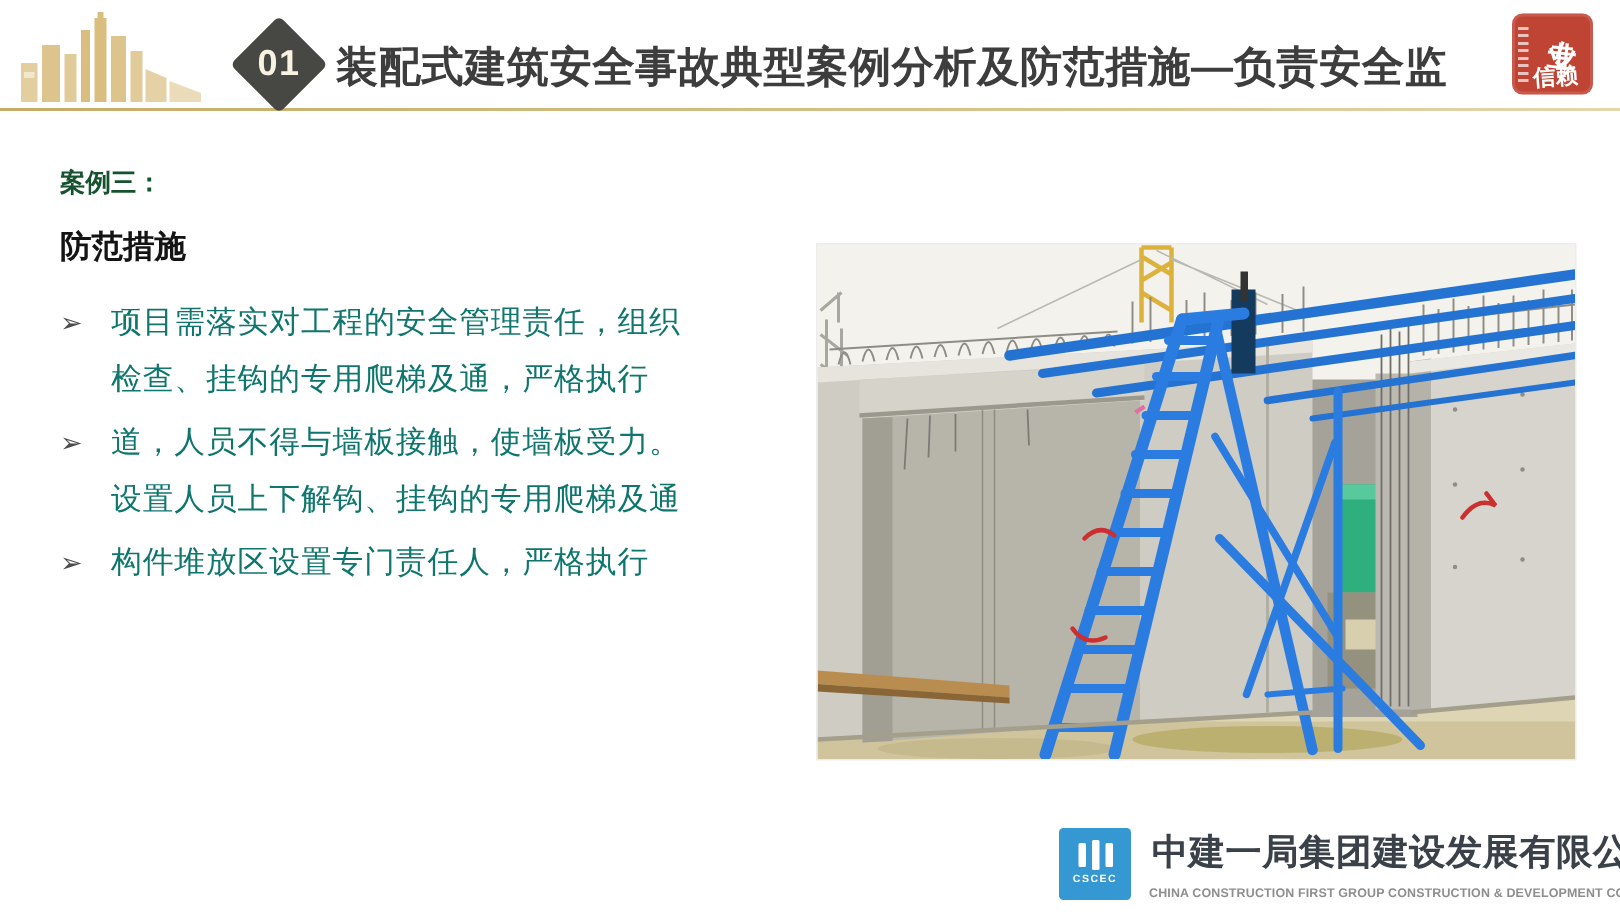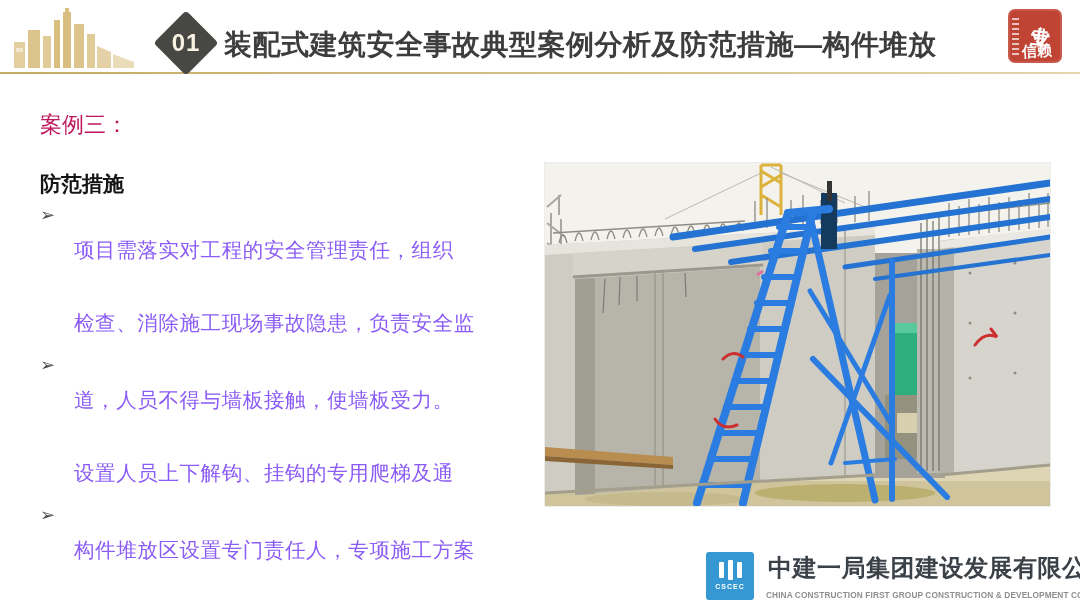--- a/index.html
+++ b/index.html
@@ -22,27 +22,27 @@
     background:#c04434; border-radius:7px; box-shadow:inset 0 0 0 2px rgba(255,255,255,.12);
     color:#fff; font-family:"DejaVu Serif", serif; overflow:hidden; }
   .seal .seal-top { position:absolute; right:5px; top:2px; font-size:19px; font-weight:bold;
     writing-mode:vertical-rl; letter-spacing:1px; transform:rotate(6deg); }
   .seal .seal-bottom { position:absolute; left:14px; bottom:2px; font-size:15px; font-weight:bold;
     transform:rotate(-4deg); }
   .seal .seal-sidetext { position:absolute; left:4px; top:6px; width:7px; height:40px;
     background:repeating-linear-gradient(#c04434 0 3px, rgba(255,255,255,.85) 3px 5px); opacity:.8; }
 
   
-  .case-label { position:absolute; left:40px; top:110px; font-size:22px; font-weight:normal; color:#be185d; }
-  .section-title { position:absolute; left:40px; top:150px; font-size:21px; font-weight:bold; color:#141414;margin-top:20px; }
+  .case-label { position:absolute; left:40px; top:110px; font-size:17px; font-weight:bold; color:#14532d; }
+  .section-title { position:absolute; left:40px; top:150px; font-size:21px; font-weight:bold; color:#141414; }
   .bullets { position:absolute; left:40px; top:196px; width:455px; }
   .bullet { display:flex; margin-bottom:4px; }
   .bullet-marker { width:34px; flex:0 0 34px; font-size:18px; color:#4c4c4c; line-height:38px; }
   .bullet-lines { flex:1; }
-  .bullet-line { font-size:20.5px; color:#8b5cf6; line-height:38px; letter-spacing:0.6px; white-space:nowrap;margin-top:35px; }
+  .bullet-line { font-size:20.5px; color:#0f766e; line-height:38px; letter-spacing:0.6px; white-space:nowrap; }
 
   
   .photo { position:absolute; left:545px; top:163px; width:505px; height:343px; background:#f3f2ed;
     outline:1px solid #ececea; }
 
   
   .footer-logo { position:absolute; left:706px; top:552px; width:48px; height:48px;
     background:#3598d2; border-radius:3px; display:flex; flex-direction:column;
     align-items:center; justify-content:center; }
   .footer-logo .bars { display:flex; gap:4px; margin-bottom:3px; }
@@ -73,50 +73,50 @@
       <rect x="8" y="42" width="7" height="4" fill="#fff" opacity=".5"></rect>
       <rect x="57" y="2" width="4" height="6"></rect>
     </g>
   </svg>
 
   <div class="header-line"></div>
 
   <div class="badge-diamond"></div>
   <div class="badge-number">01</div>
 
-  <div class="page-title">装配式建筑安全事故典型案例分析及防范措施—构件堆放</div>
+  <div class="page-title">装配式建筑安全事故典型案例分析及防范措施—负责安全监</div>
 
   <div class="seal">
     <span class="seal-sidetext"></span>
     <span class="seal-top">专业</span>
     <span class="seal-bottom">信赖</span>
   </div>
 
   <div class="case-label">案例三：</div>
   <div class="section-title">防范措施</div>
 
   <div class="bullets">
     <div class="bullet">
       <div class="bullet-marker">➢</div>
       <div class="bullet-lines">
         <div class="bullet-line">项目需落实对工程的安全管理责任，组织</div>
-        <div class="bullet-line">检查、消除施工现场事故隐患，负责安全监</div>
+        <div class="bullet-line">检查、挂钩的专用爬梯及通，严格执行</div>
       </div>
     </div>
     <div class="bullet">
       <div class="bullet-marker">➢</div>
       <div class="bullet-lines">
         <div class="bullet-line">道，人员不得与墙板接触，使墙板受力。</div>
         <div class="bullet-line">设置人员上下解钩、挂钩的专用爬梯及通</div>
       </div>
     </div>
     <div class="bullet">
       <div class="bullet-marker">➢</div>
       <div class="bullet-lines">
-        <div class="bullet-line">构件堆放区设置专门责任人，专项施工方案</div>
+        <div class="bullet-line">构件堆放区设置专门责任人，严格执行</div>
       </div>
     </div>
   </div>
 
   <svg class="photo" viewBox="0 0 505 343">
 
     <rect x="0" y="0" width="505" height="343" fill="#f3f2ec"></rect>
 
     <rect x="0" y="296" width="505" height="47" fill="#ddd5b4"></rect>
     <rect x="0" y="318" width="505" height="25" fill="#cfc49b"></rect>

